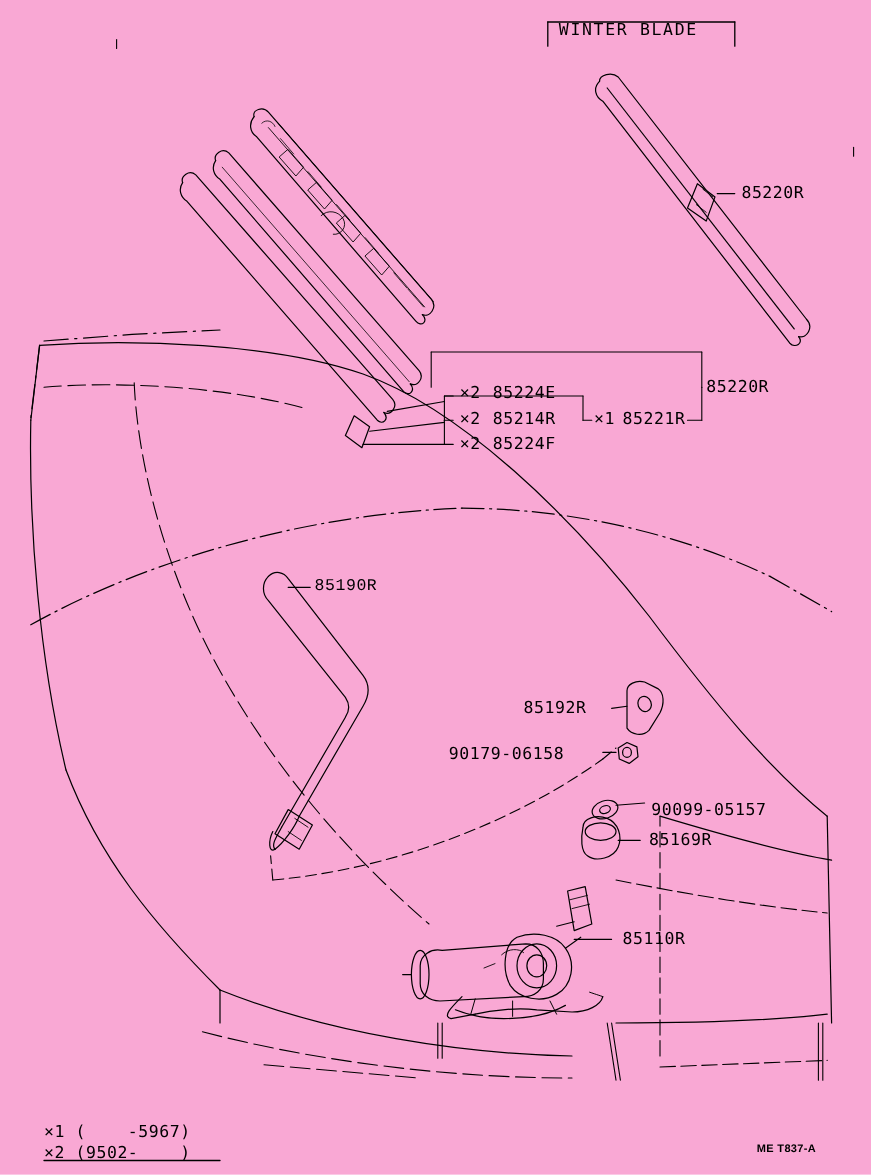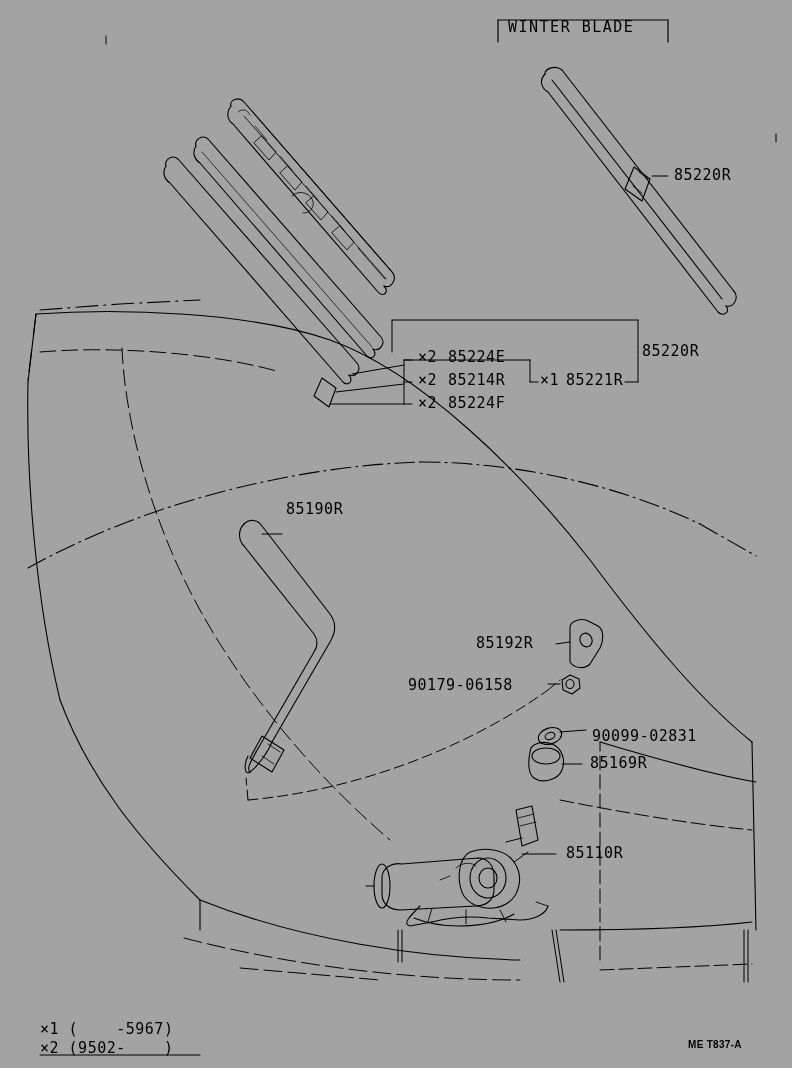--- a/index.html
+++ b/index.html
@@ -4,21 +4,21 @@
 <style>
   html, body {
     margin: 0;
     padding: 0;
     background: #ffffff;
   }
   #page {
     position: relative;
     width: 792px;
     height: 1068px;
-    background: #a3a3a3;
+    background: #f9a8d4;
     overflow: hidden;
     font-family: "DejaVu Sans Mono", monospace;
     color: #000000;
   }
   .svg-layer {
     position: absolute;
     left: 0;
     top: 0;
     width: 792px;
     height: 1068px;
@@ -244,27 +244,27 @@
 
   <div class="lbl" style="left:418px; top:371px;">×2</div>
   <div class="lbl" style="left:448px; top:371px;">85214R</div>
 
   <div class="lbl" style="left:540px; top:371px;">×1</div>
   <div class="lbl" style="left:566px; top:371px;">85221R</div>
 
   <div class="lbl" style="left:418px; top:394px;">×2</div>
   <div class="lbl" style="left:448px; top:394px;">85224F</div>
 
-  <div class="lbl" style="left:286px; top:500px;">85190R</div>
+  <div class="lbl" style="left:286px; top:524px;font-family:Liberation Mono, monospace;">85190R</div>
 
   <div class="lbl" style="left:476px; top:634px;">85192R</div>
 
   <div class="lbl" style="left:408px; top:676px;">90179-06158</div>
 
-  <div class="lbl" style="left:592px; top:727px;">90099-02831</div>
+  <div class="lbl" style="left:592px; top:727px;">90099-05157</div>
 
   <div class="lbl" style="left:590px; top:754px;">85169R</div>
 
   <div class="lbl" style="left:566px; top:844px;">85110R</div>
 
   <div class="footer-note" style="left:40px; top:1020px;">×1 (    -5967)</div>
   <div class="footer-note" style="left:40px; top:1039px;">×2 (9502-    )</div>
 
   <div class="drawing-code" style="left:688px; top:1039px;">ME T837-A</div>
 

